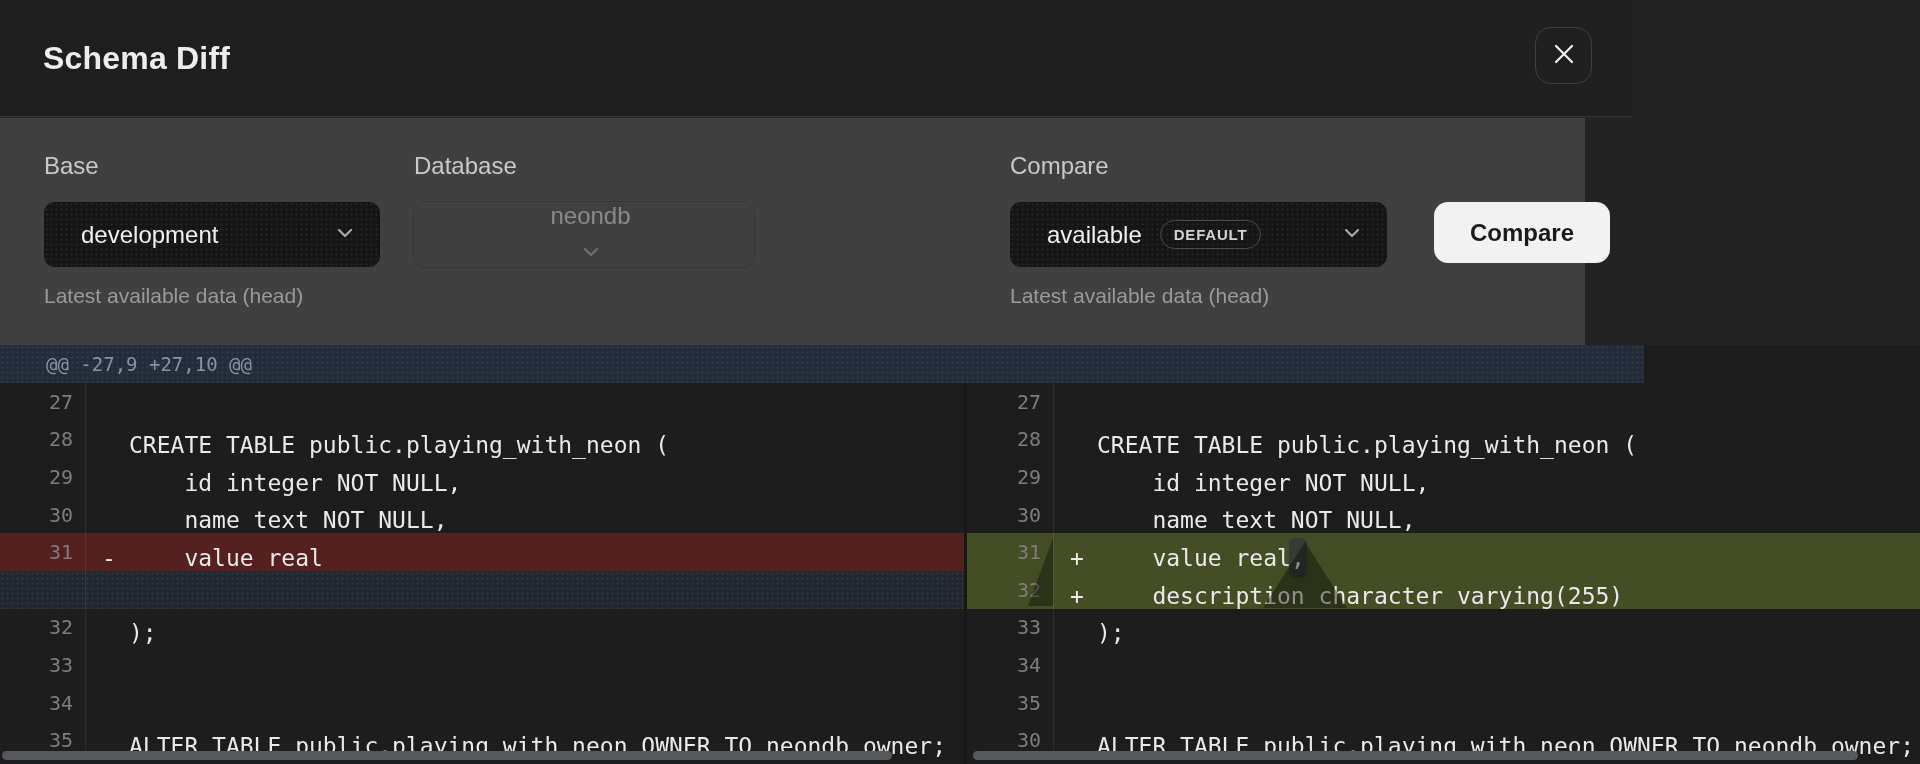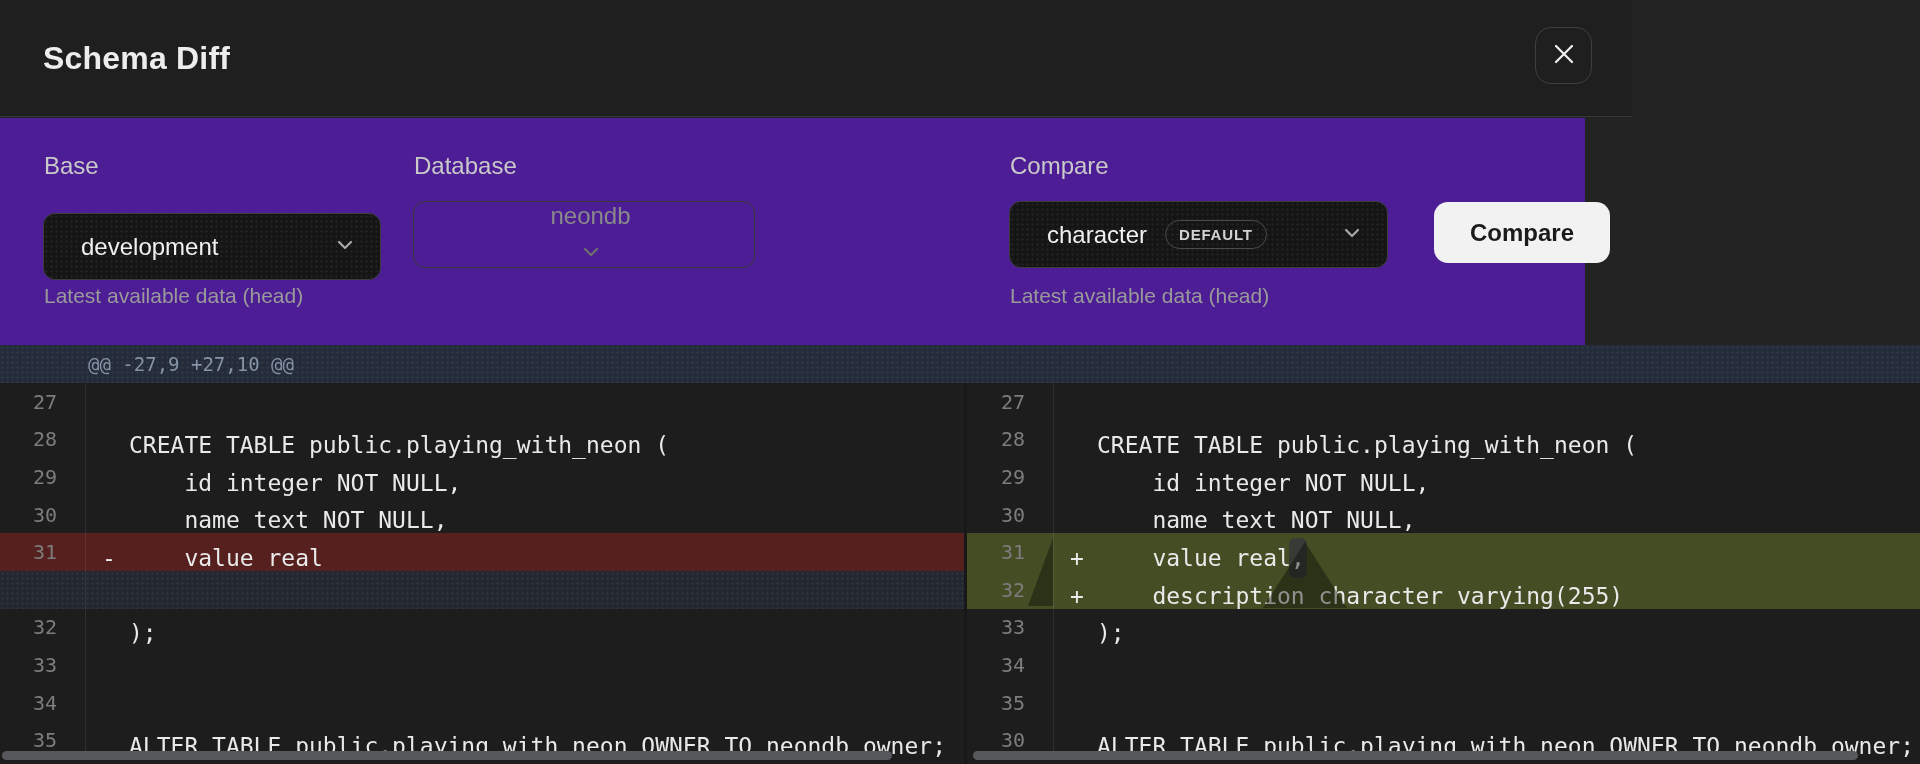--- a/index.html
+++ b/index.html
@@ -15,33 +15,33 @@
     background:#1f1f1f; border-bottom:1px solid #363636;
     display:flex; align-items:center; padding-left:43px;
   }
   .hdr-title { font-size:32px; font-weight:600; color:#ededed; letter-spacing:.2px; }
   .close-btn {
     position:absolute; top:27px; right:40px; width:57px; height:57px;
     border:1.5px solid #3f3f3f; border-radius:16px; background:transparent;
     display:flex; align-items:center; justify-content:center; cursor:pointer;
   }
   
-  .controls { position:absolute; top:118px; left:0; width:1585px; height:227px; background:#4c1d95; }
+  .controls { position:absolute; top:118px; left:0; width:1585px; height:227px; background:#404040; }
   .grp { position:absolute; top:0; }
   .grp-base { left:43px; }
   .grp-db { left:413px; }
   .grp-cmp { left:1009px; }
   .grp-label { position:absolute; top:34px; left:1px; font-size:24px; font-weight:500; color:#c9c9c9; }
   .select {
     position:absolute; top:83px; height:67px; border-radius:12px;
     display:flex; align-items:center; padding:0 24px 0 37px; cursor:pointer;
   }
   .select-filled { background:#151515; border:1px solid #3e3e3e; }
   .select-ghost  { background:transparent; border:1px solid #373737; }
-  .grp-base .select { width:338px;margin-top:12px; }
+  .grp-base .select { width:338px; }
   .grp-db .select { width:342px;flex-direction:column; }
   .grp-cmp .select { width:379px; }
   .select-value { font-size:24px; color:#f0f0f0; }
   .select-value.dim { color:#8a8a8a; }
   .select .spacer { flex:1; }
   .badge {
     border:1.5px solid #4b4b4b; border-radius:999px; padding:5px 13px;
     font-size:15px; font-weight:bold; letter-spacing:.8px; color:#d2d2d2;
     margin:0 14px 0 18px; white-space:nowrap;
   }
@@ -53,33 +53,33 @@
     display:flex; align-items:center; justify-content:center; cursor:pointer;
     font-family:"Liberation Sans", sans-serif;
   }
   
   .diff { position:absolute; top:345px; left:0; width:1920px; height:419px; background:#1d1d1d; }
   .dots {
     background-image:radial-gradient(rgba(255,255,255,0.05) 1px, transparent 1.4px);
     background-size:5px 5px;
   }
   .hunk {
-    position:absolute; top:0; left:0; width:1920px; height:38px;
+    position:absolute; top:0; left:0; width:1644px; height:38px;
     background-color:var(--hunk_bg,#242b3a);
     font-family:"DejaVu Sans Mono", monospace; font-size:19px; color:#8793a6;
-    line-height:38px; padding-left:88px; white-space:pre;
+    line-height:38px; padding-left:46px; white-space:pre;
   }
   .pane { position:absolute; top:38px; height:381px; overflow:hidden; }
   .pane-left { left:0; width:964px; }
   .pane-right { left:967px; width:953px; }
   .pane-divider { position:absolute; top:38px; left:964px; width:3px; height:381px; background:#181818; }
   .drow { display:flex; height:37.6px; align-items:stretch; }
   .gut {
     flex:none; display:flex; justify-content:flex-end; align-items:center;
-    padding-right:28px; border-right:1px solid rgba(255,255,255,0.08);
+    padding-right:12px; border-right:1px solid rgba(255,255,255,0.08);
     font-family:"DejaVu Sans Mono", monospace; font-size:20px;
     color:var(--line_number,#7d7d7d);
   }
   .pane-left .gut { width:86px; }
   .pane-right .gut { width:87px; }
   .codecell {
     flex:1; display:flex; align-items:flex-end; padding-left:16px; white-space:pre;
     font-family:"DejaVu Sans Mono", monospace; font-size:23px;
     color:var(--code_text,#e9e9e9);
   }
@@ -141,21 +141,21 @@
           <svg width="22" height="22" viewBox="0 0 22 22">
               <path d="M5 8 L11 14 L17 8" fill="none" stroke="#6f6f6f" stroke-width="2.2" stroke-linecap="round" stroke-linejoin="round"></path>
             </svg>
         </span>
       </div>
     </div>
 
     <div class="grp grp-cmp">
       <div class="grp-label">Compare</div>
       <div class="select select-filled dots">
-        <span class="select-value">character</span>
+        <span class="select-value">available</span>
         <span class="badge">DEFAULT</span>
         <span class="spacer"></span>
         <span>
           <svg width="22" height="22" viewBox="0 0 22 22">
               <path d="M5 8 L11 14 L17 8" fill="none" stroke="#a8a8a8" stroke-width="2.2" stroke-linecap="round" stroke-linejoin="round"></path>
             </svg>
         </span>
       </div>
       <div class="hint">Latest available data (head)</div>
     </div>

